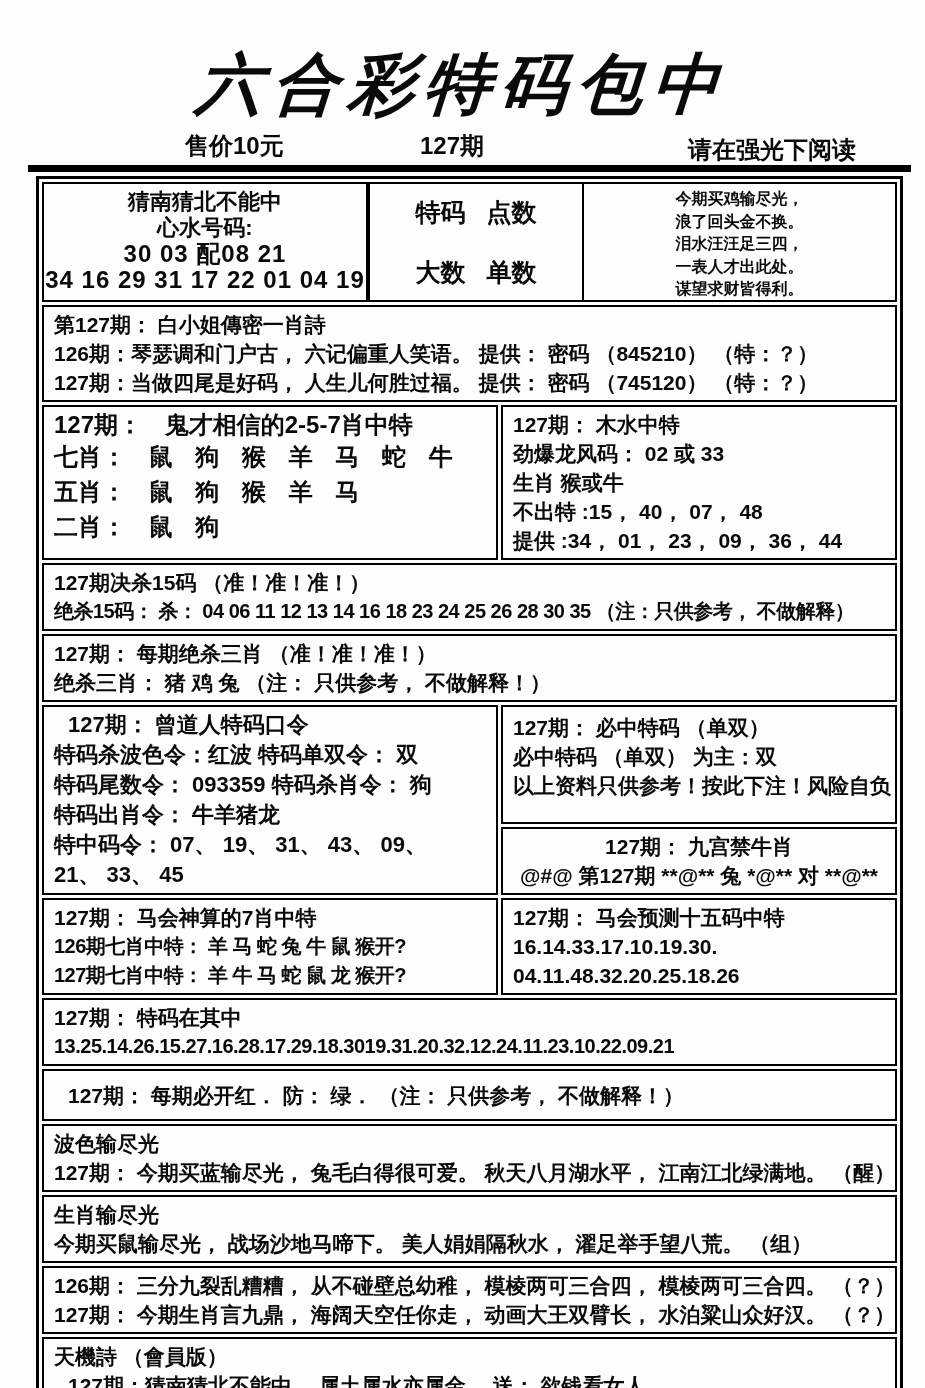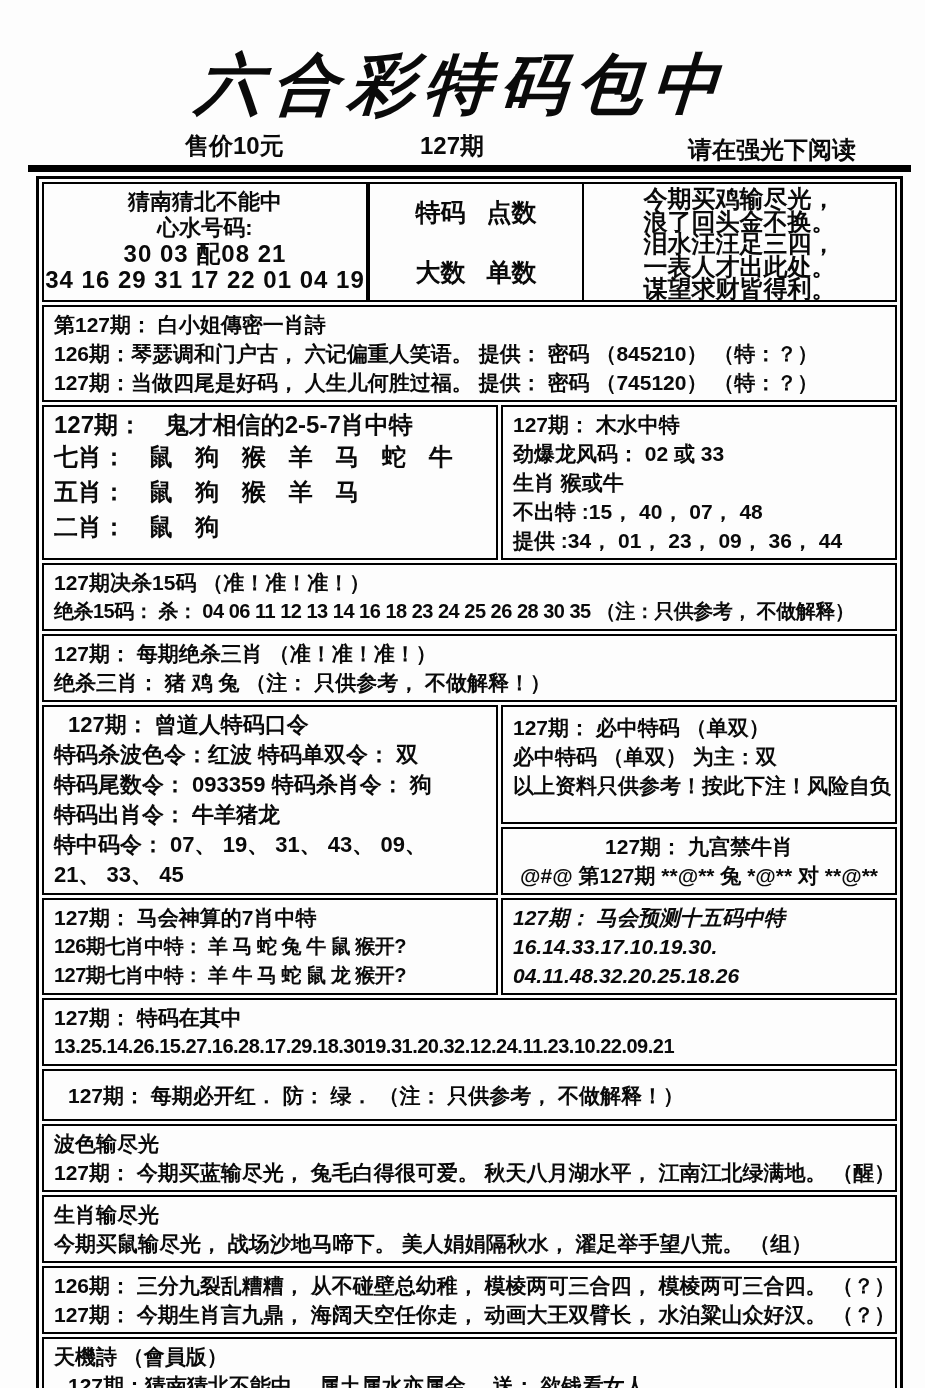--- a/index.html
+++ b/index.html
@@ -22,21 +22,21 @@
   .col{display:flex;flex-direction:column;gap:3px;flex:1;min-width:0;}
   .col > .sec{flex:1;}
   
   .infobox{display:flex;padding:0;height:116px;}
   .info-left{flex:0 0 322px;text-align:center;padding-top:5px;font-size:22px;line-height:26px;
              border-right:4px solid #000;}
   .info-left .num{font-size:24px;letter-spacing:1px;}
   .info-mid{flex:0 0 212px;text-align:center;display:flex;flex-direction:column;
             justify-content:center;gap:34px;font-size:25px;border-right:2px solid #000;line-height:26px;}
   .info-mid .ln{word-spacing:14px;}
-  .info-right{flex:1;text-align:center;font-size:24px;line-height:22.5px;padding-top:4px;}
+  .info-right{flex:1;text-align:center;font-size:16px;line-height:22.5px;padding-top:4px;}
   .left-wide{flex:0 0 432px;}
   .big{font-size:24px;line-height:35px;}
   .big .ln{word-spacing:16px;}
   .zoo{line-height:29px;}
   .tight{font-size:20px;letter-spacing:-0.5px;}
   .pad-v{display:flex;align-items:center;min-height:42px;}
   .indent{padding-left:14px;}
   .mid-sec{padding-top:6px;padding-bottom:6px;}
 </style>
 </head>
@@ -129,21 +129,21 @@
         </div>
       </div>
     </div>
 
     <div class="row">
       <div class="sec left-wide">
         <div class="ln">127期： 马会神算的7肖中特</div>
         <div class="ln tight">126期七肖中特： 羊 马 蛇 兔 牛 鼠 猴开?</div>
         <div class="ln tight">127期七肖中特： 羊 牛 马 蛇 鼠 龙 猴开?</div>
       </div>
-      <div class="sec" style="flex:1;min-width:0;font-style:italic;">
+      <div class="sec" style="flex:1;min-width:0;">
         <div class="ln">127期： 马会预测十五码中特</div>
         <div class="ln">16.14.33.17.10.19.30.</div>
         <div class="ln">04.11.48.32.20.25.18.26</div>
       </div>
     </div>
 
     <div class="sec">
       <div class="ln">127期： 特码在其中</div>
       <div class="ln tight">13.25.14.26.15.27.16.28.17.29.18.3019.31.20.32.12.24.11.23.10.22.09.21</div>
     </div>

